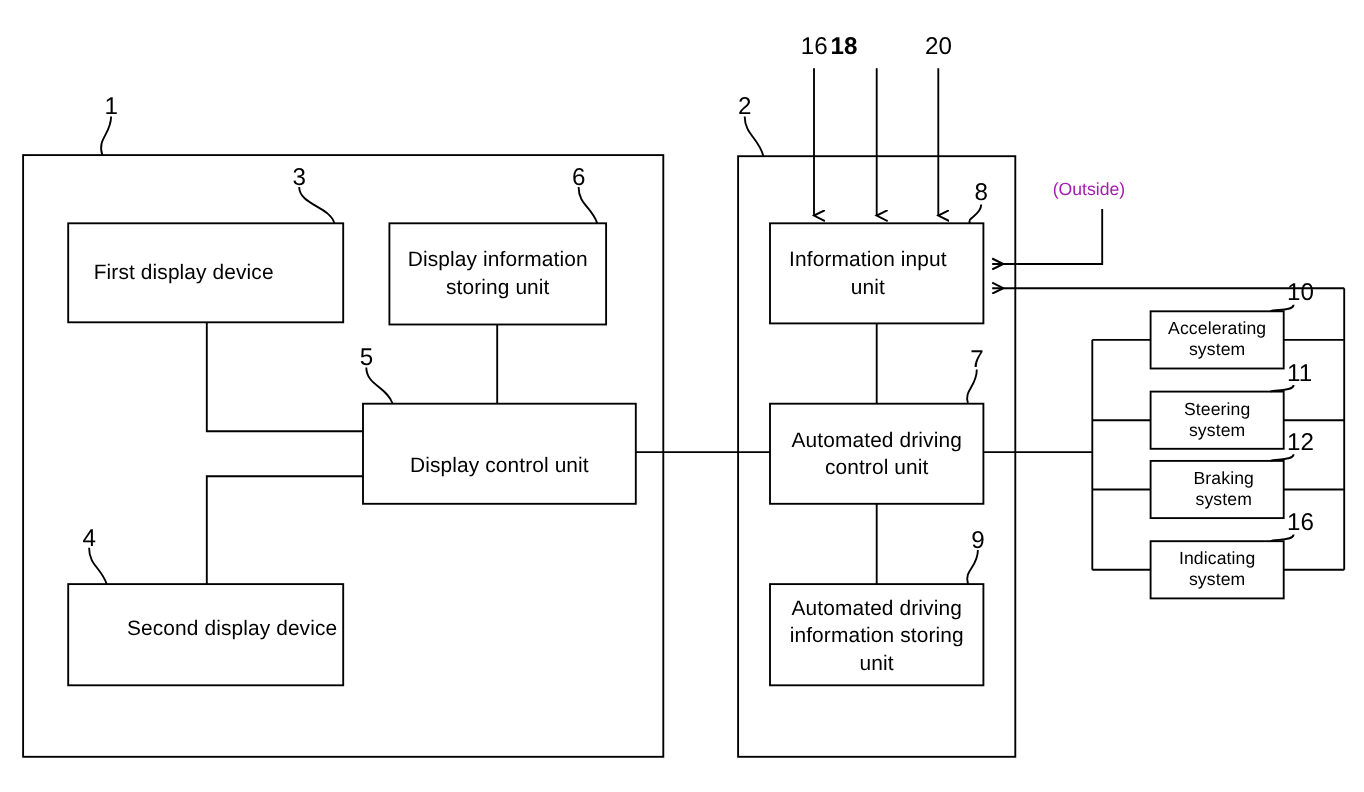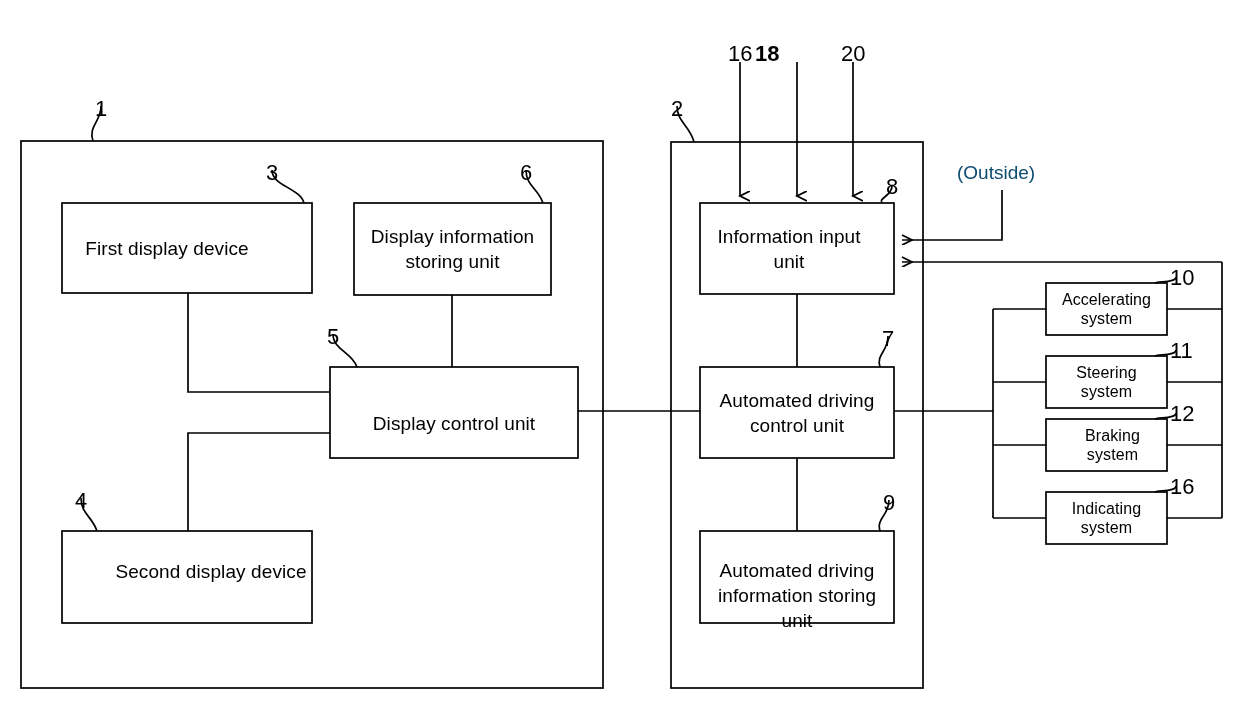--- a/index.html
+++ b/index.html
@@ -41,26 +41,25 @@
     font-size: 16px;
     line-height: 19px;
   }
   .ref-num {
     position: absolute;
     color: #000000;
     font-size: 22px;
     line-height: 22px;
     font-family: "Liberation Sans", sans-serif;
     white-space: nowrap;
-    margin-top: 12px;
   }
   .outside-label {
     position: absolute;
-    color: #0c4a6e;
-    font-size: 19px;
+    color: #a21caf;
+    font-size: 16px;
     line-height: 19px;
     white-space: nowrap;
   }
 </style>
 </head>
 <body>
 
 <div id="stage">
 
   <svg id="svgroot" viewBox="0 0 1240 720">
@@ -190,21 +189,21 @@
   <div class="box-label" style="left:354px; top:203px; width:197px; height:92px;">Display information storing unit</div>
 
   <div class="box-label" style="left:330px; top:367px; width:248px; height:112px;">Display control unit</div>
 
   <div class="box-label" style="left:62px;  top:515px; width:250px; height:112px;margin-left:24px;">Second display device</div>
 
   <div class="box-label" style="left:700px; top:203px; width:178px; height:91px;">Information input unit</div>
 
   <div class="box-label" style="left:700px; top:367px; width:194px; height:91px;">Automated driving control unit</div>
 
-  <div class="box-label" style="left:700px; top:547px; width:194px; height:96px;border-radius:19px;">Automated driving information storing unit</div>
+  <div class="box-label" style="left:700px; top:530px; width:194px; height:96px;border-radius:19px;">Automated driving information storing unit</div>
 
   <div class="box-label sys-label" style="left:1046px; top:283px; width:121px; height:52px;">Accelerating system</div>
 
   <div class="box-label sys-label" style="left:1046px; top:356px; width:121px; height:52px;">Steering system</div>
 
   <div class="box-label sys-label" style="left:1046px; top:419px; width:121px; height:52px;padding-left:16px;">Braking system</div>
 
   <div class="box-label sys-label" style="left:1046px; top:492px; width:121px; height:52px;">Indicating system</div>
 
   <div class="ref-num" style="left:95px;  top:86px;">1</div>

